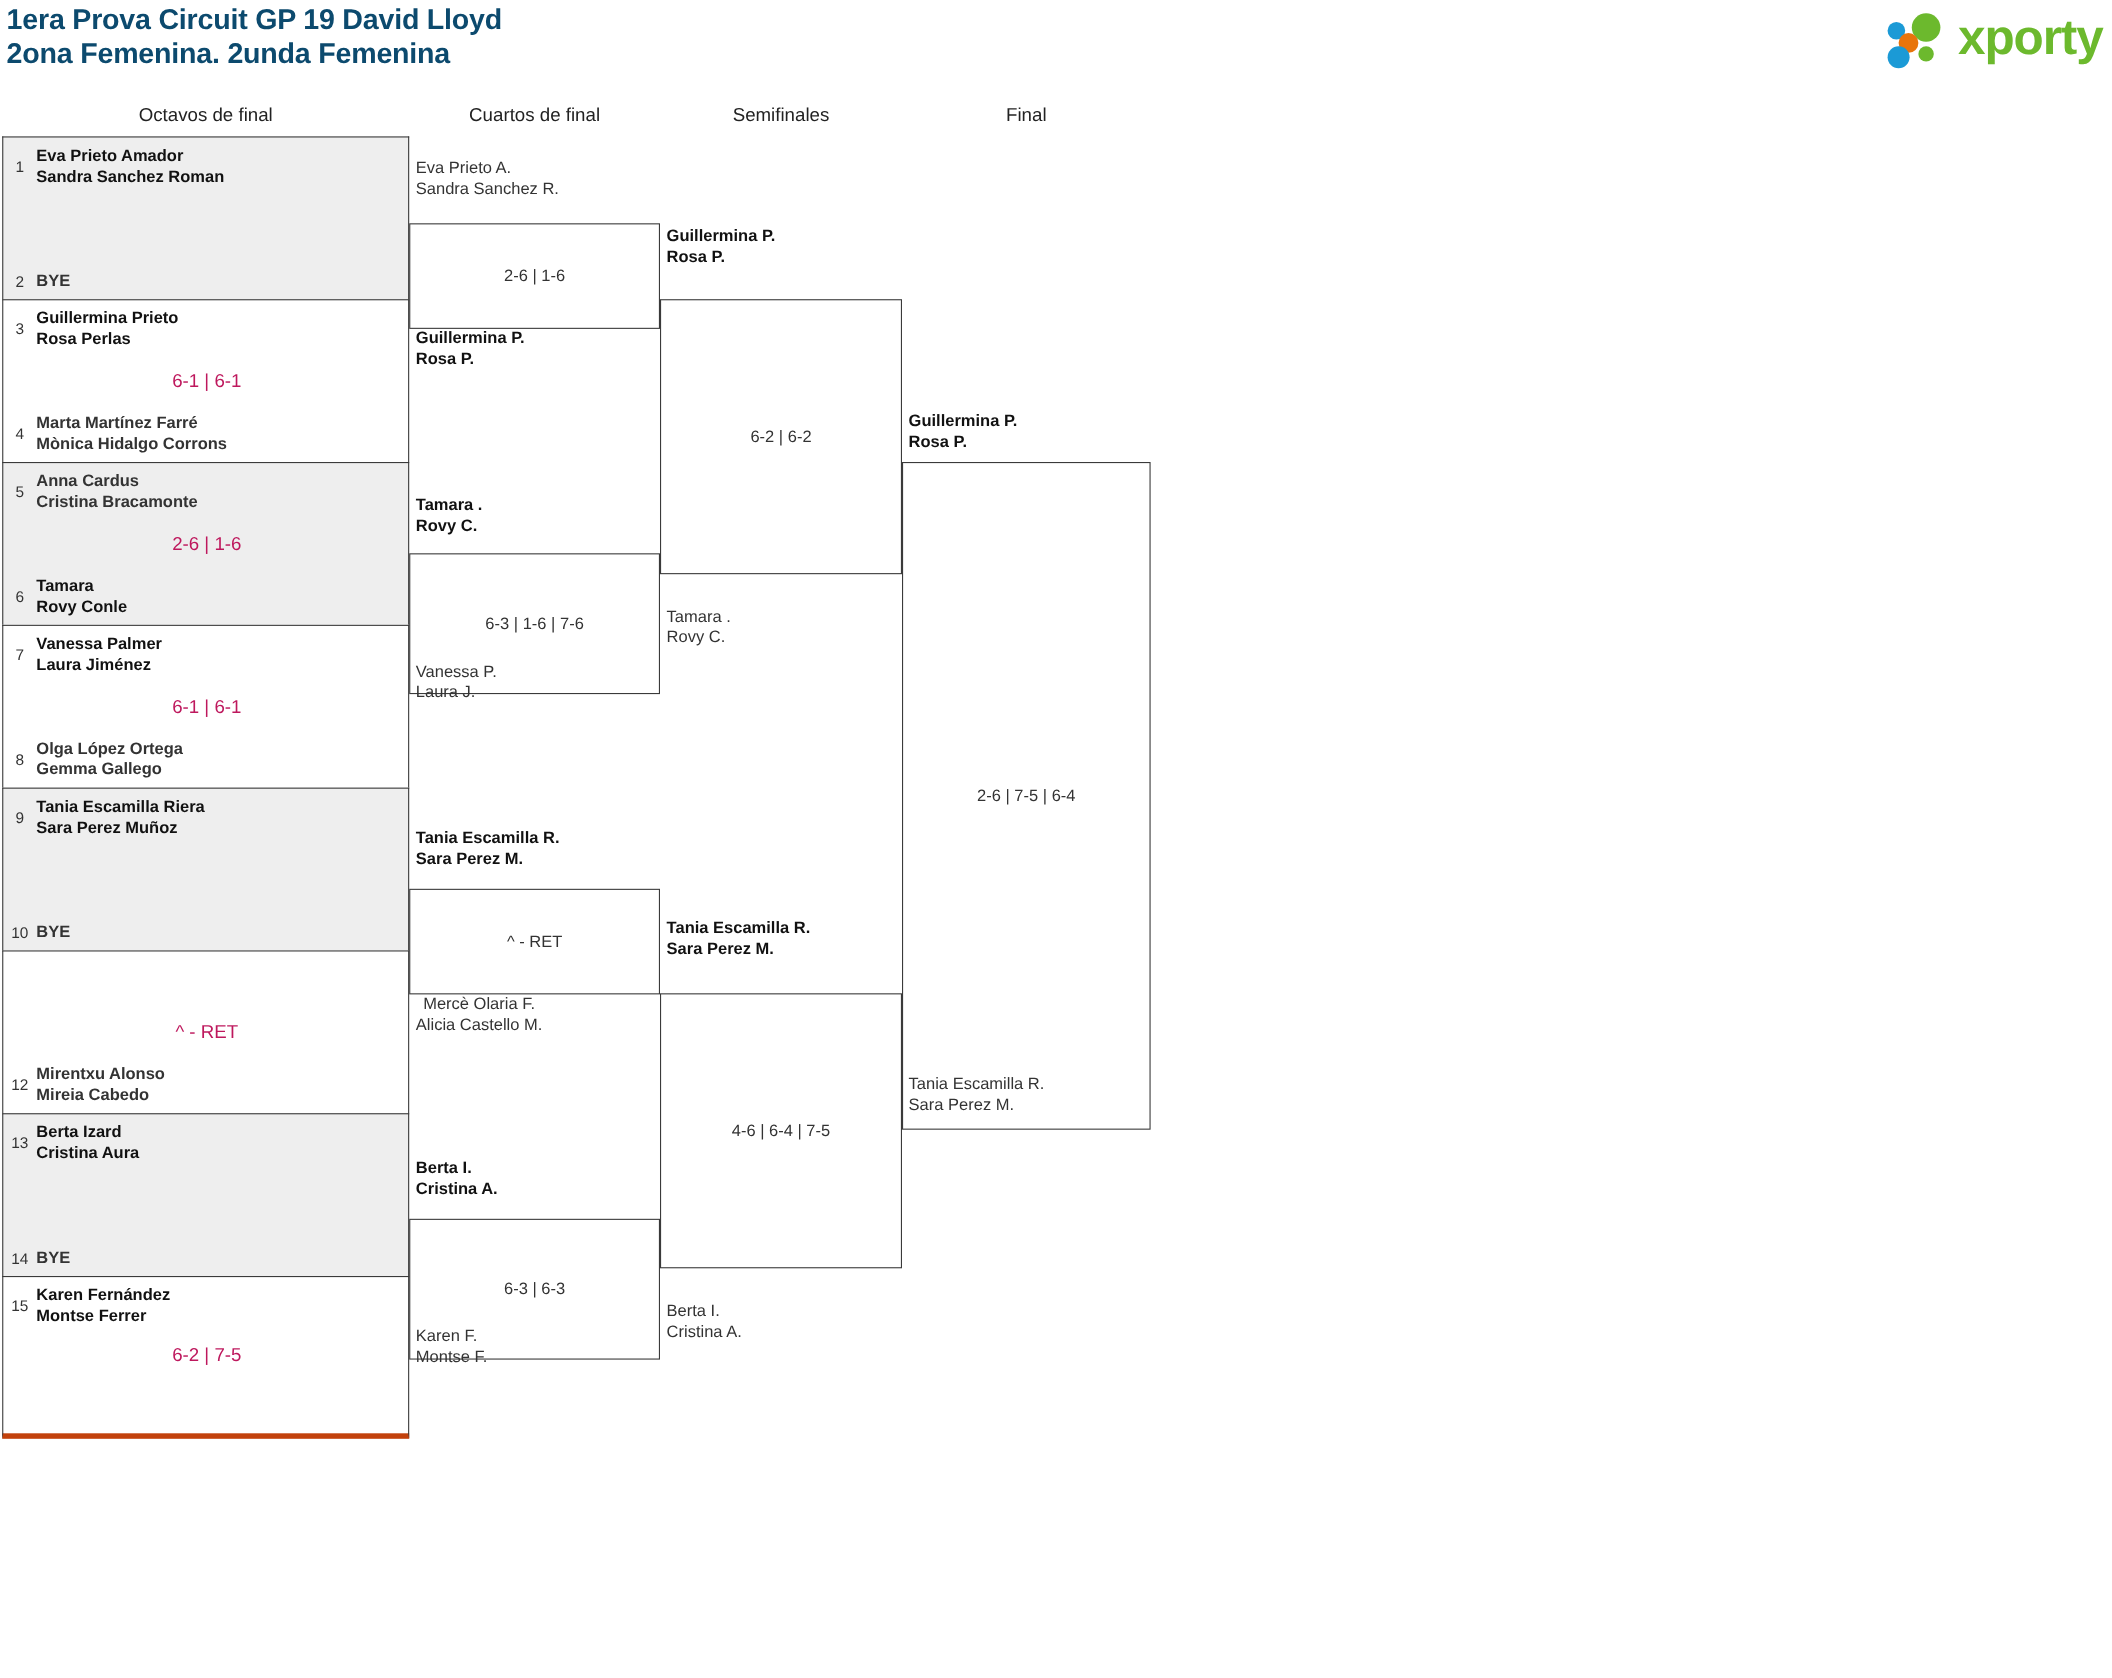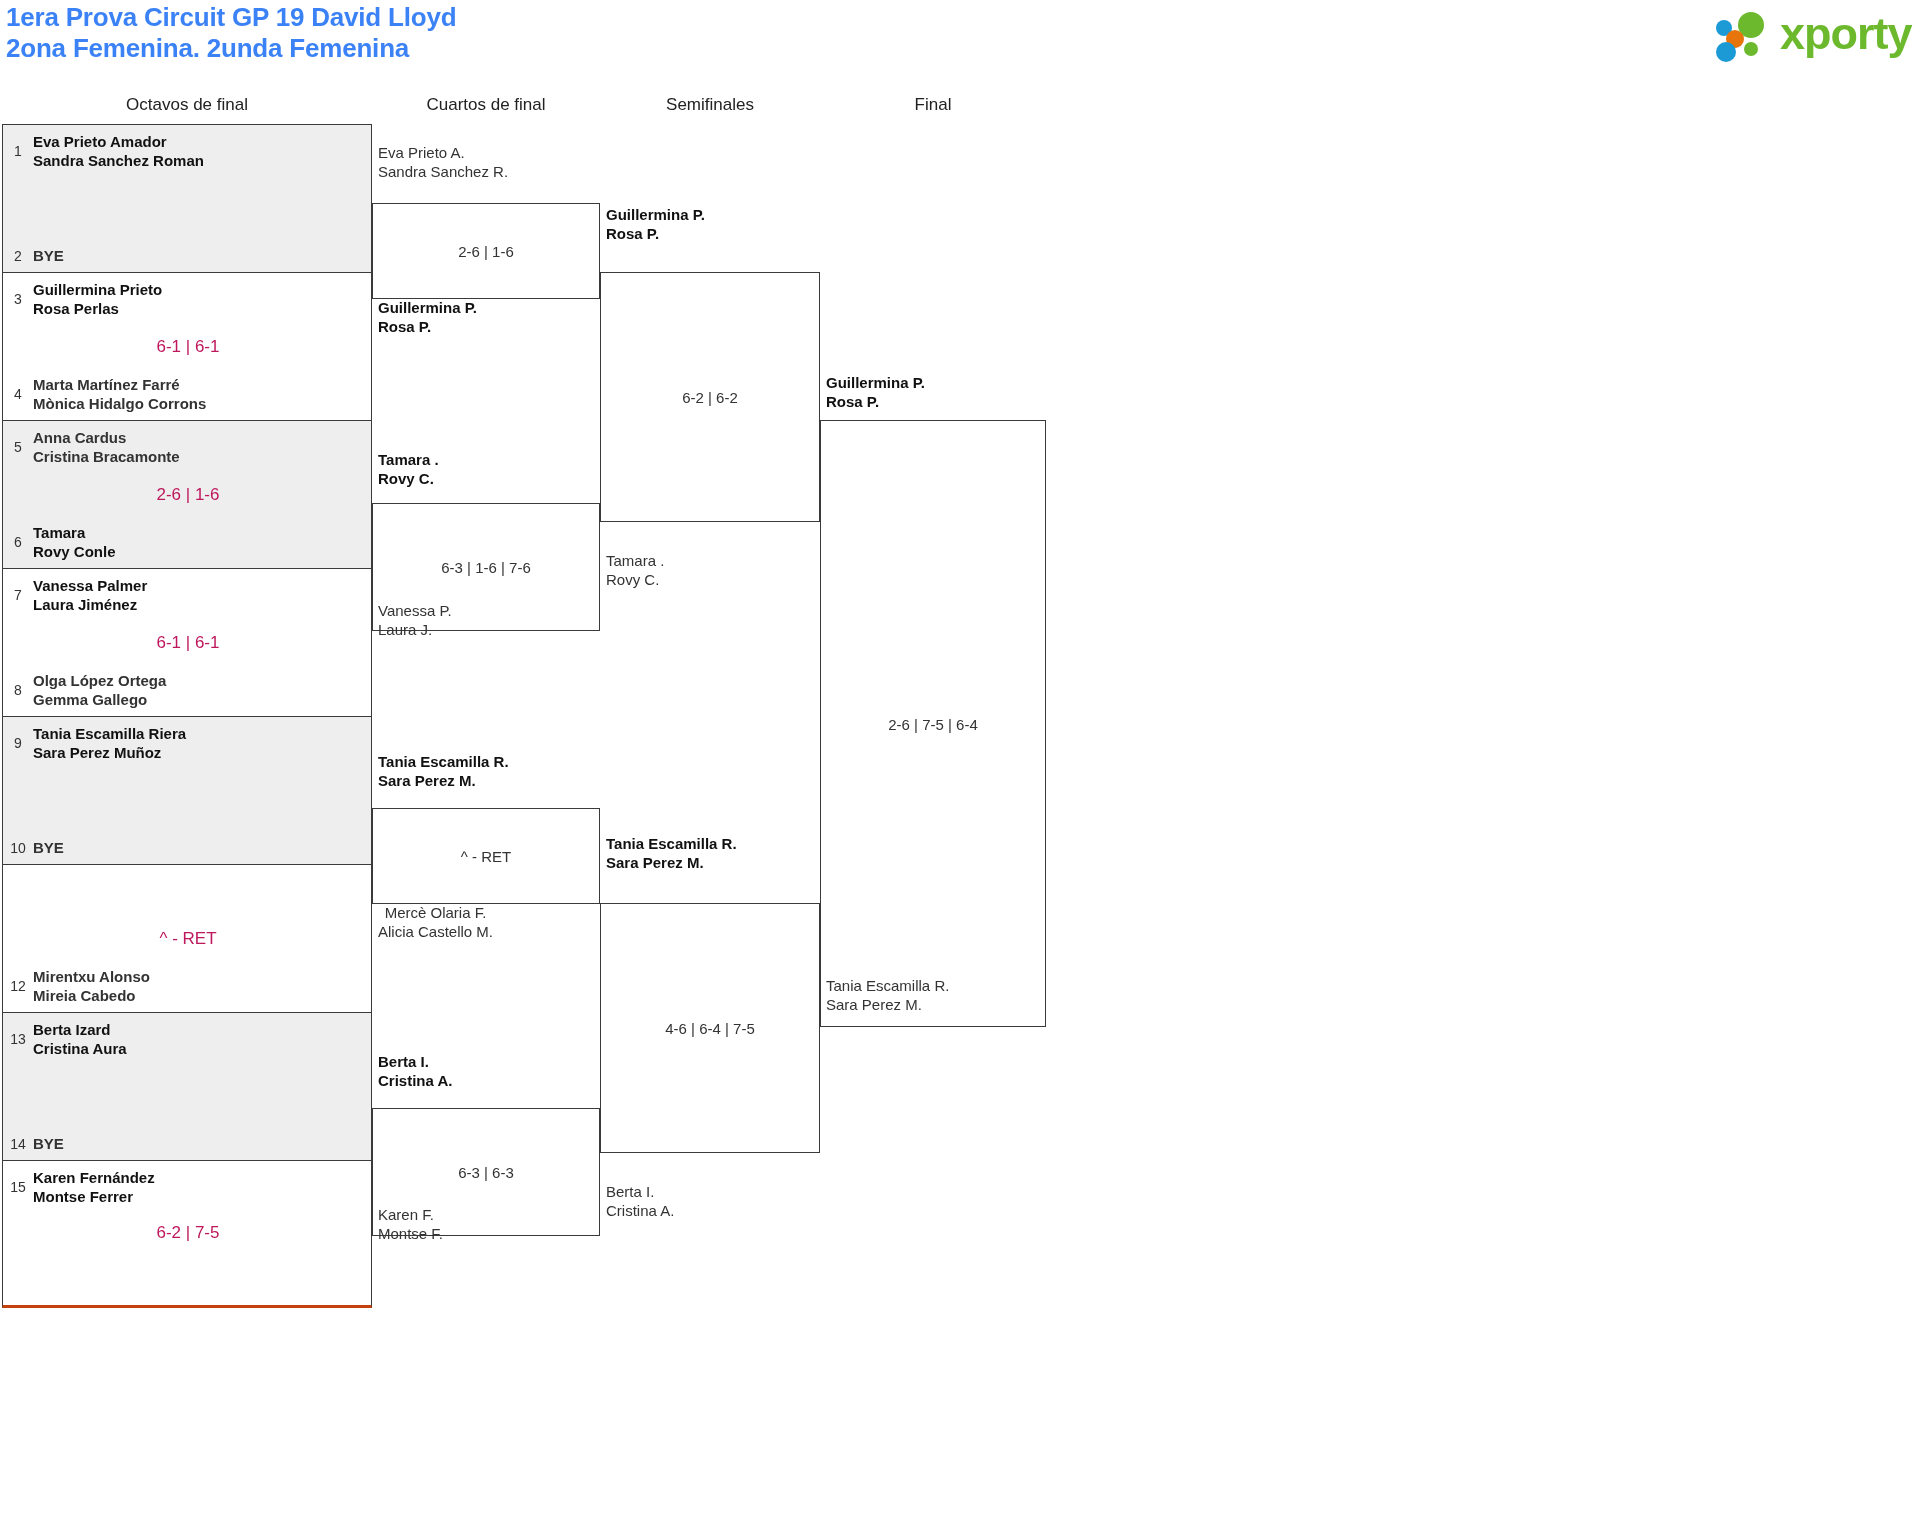--- a/index.html
+++ b/index.html
@@ -14,21 +14,21 @@
   }
   #root { position: relative; width: 1920px; height: 1525px; }
 
   
   .title-block { position: absolute; left: 6px; top: 2px; }
   .title-line {
     font-size: 26px;
     font-weight: 700;
     letter-spacing: -0.2px;
     line-height: 31px;
-    color: #3b82f6;
+    color: #0c4a6e;
     white-space: nowrap;
   }
 
   
   .logo { position: absolute; left: 1716px; top: 6px; width: 196px; height: 56px; }
   .logo-dots { position: absolute; left: 0px; top: 6px; width: 62px; height: 48px; }
   .dot { position: absolute; border-radius: 50%; }
   .logo-word {
     position: absolute;
     left: 64px;
@@ -54,21 +54,21 @@
   .r16-col { position: absolute; left: 2px; top: 124px; width: 370px; }
   .r16-match {
     position: relative;
     width: 370px;
     height: 148px;
     border: 1px solid #3a3a3a;
     border-bottom: none;
     background: #ffffff;
   }
   .r16-match.shaded { background: #eeeeee; }
-  .r16-match.last { border-bottom: 3px solid #c2410c; }
+  .r16-match.last { border-bottom: 5px solid #c2410c; }
 
   .slot { position: absolute; left: 0; width: 370px; display: flex; }
   .slot.top { top: 7px; }
   .slot.bottom { bottom: 7px; }
   .seed {
     width: 30px;
     flex: 0 0 30px;
     text-align: center;
     font-size: 14px;
     color: #333333;

